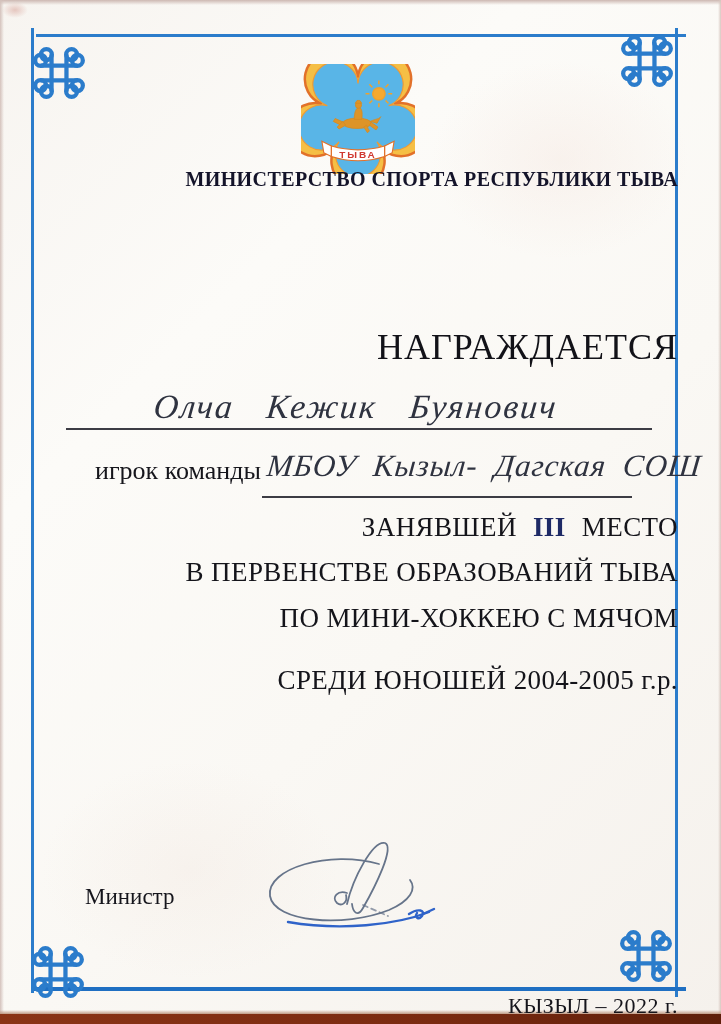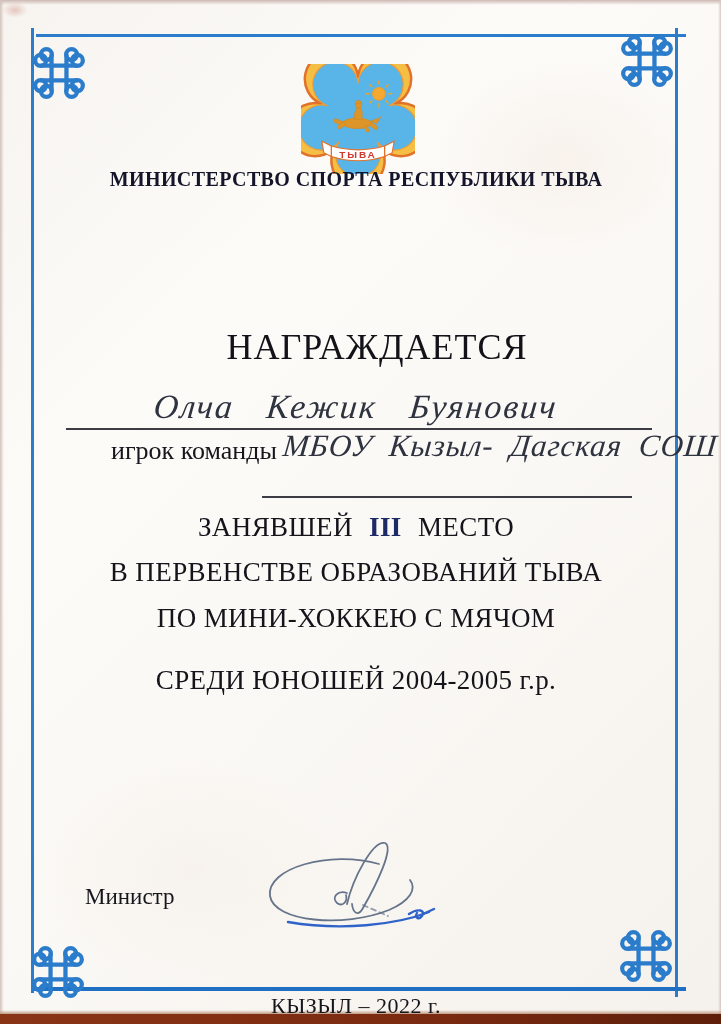--- a/index.html
+++ b/index.html
@@ -29,37 +29,37 @@
   
   .frame-line{position:absolute;background:#2b7ccb;}
   .fl-top{left:36px;top:34px;width:650px;height:3px;}
   .fl-left{left:31px;top:28px;width:3px;height:965px;}
   .fl-right{left:675px;top:28px;width:3px;height:969px;}
   .fl-bottom{left:34px;top:987px;width:652px;height:4px;background:#1f6fc2;}
 
   .knot{position:absolute;width:62px;height:62px;}
 
   
-  .line{position:absolute;left:34px;width:644px;text-align:center;color:#17171e;}
+  .line{position:absolute;left:34px;width:644px;text-align:right;color:#17171e;}
   .ministry{top:168px;font-size:20px;font-weight:bold;letter-spacing:.4px;color:#14142a;}
   .title{top:222px;font-size:98px;font-weight:bold;letter-spacing:2px;color:#26264f;}
-  .awarded{top:326px;font-size:36px;letter-spacing:1px;color:#121218;padding-left:21px;}
+  .awarded{top:326px;font-size:36px;letter-spacing:1px;color:#121218;}
   .bodyline{font-size:27px;color:#14141a;letter-spacing:.4px;}
   .place-strong{font-weight:bold;color:#1e2a66;}
   .footer{top:954px;font-size:22px;letter-spacing:.5px;color:#15151c;margin-top:39px;}
 
   
   .hand{font-family:"Liberation Serif",serif;font-style:italic;color:#2f3340;
         transform:skewX(-6deg);display:inline-block;}
   .name-line{position:absolute;left:34px;top:388px;width:644px;text-align:center;
              font-size:34px;letter-spacing:2px;word-spacing:22px;}
   .rule{position:absolute;height:2px;background:#3c3c44;}
   .rule-name{left:66px;top:428px;width:586px;}
   .rule-team{left:262px;top:496px;width:370px;}
-  .team-row{position:absolute;left:95px;top:436px;width:590px;margin-left:16px;}
+  .team-row{position:absolute;left:95px;top:456px;width:590px;}
   .team-label{font-size:26px;color:#16161c;}
   .team-hand{position:absolute;left:172px;top:-8px;font-size:31px;letter-spacing:1px;
              word-spacing:8px;white-space:nowrap;}
 
   
   .sig-label{position:absolute;left:85px;top:884px;font-size:23px;color:#15151c;}
   .sig-name{position:absolute;left:527px;top:876px;font-size:23px;color:#15151c;}
   .signature{position:absolute;left:226px;top:830px;width:228px;height:114px;}
 
   .emblem{position:absolute;left:301px;top:64px;width:114px;height:110px;}

